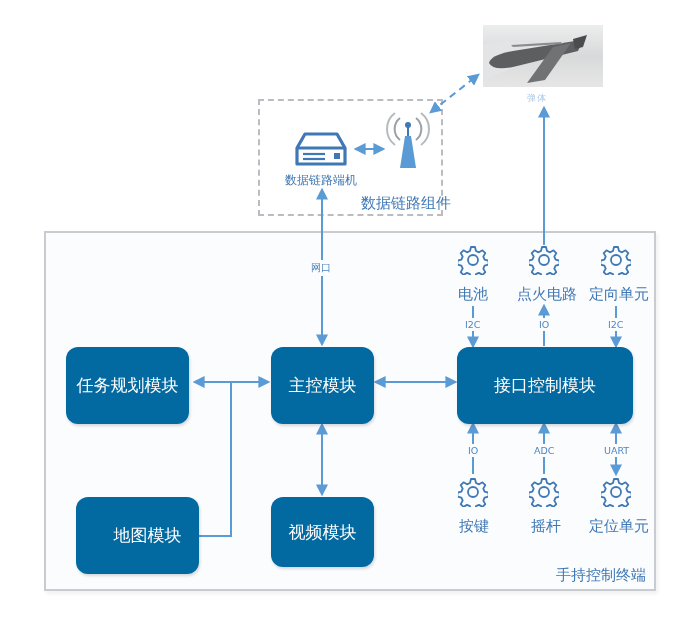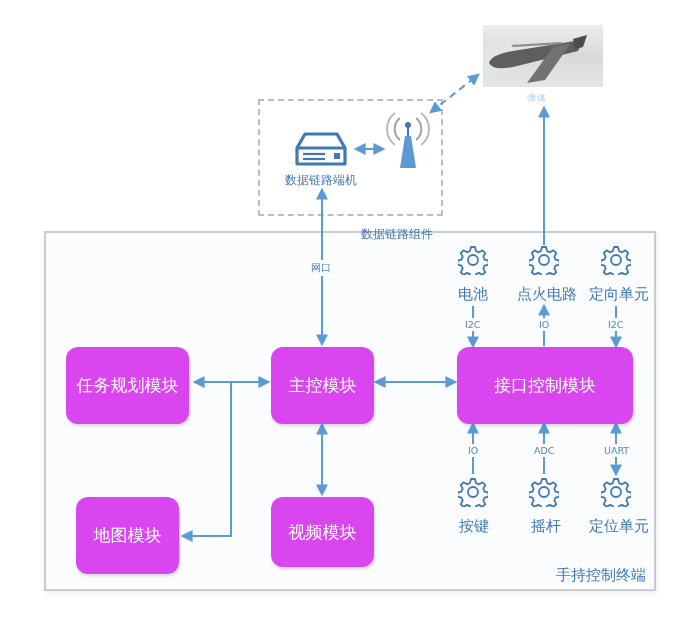--- a/index.html
+++ b/index.html
@@ -4,38 +4,38 @@
 <style>
   html, body { margin:0; padding:0; background:#ffffff; }
   body { width:700px; height:622px; position:relative; overflow:hidden;
          font-family:"DejaVu Sans", "Liberation Sans", sans-serif; }
   .abs { position:absolute; }
   .outer-box { left:44px; top:231px; width:612px; height:360px;
                border:2px solid #c8ccd1; background:#fbfcfe; box-sizing:border-box;
                box-shadow: 2px 3px 4px rgba(0,0,0,0.06); }
   .dash-box { left:258px; top:99px; width:185px; height:117px;
               border:2px dashed #b9bcc0; box-sizing:border-box; }
-  .module { background:#d946ef; color:#ffffff; border-radius:12px;
+  .module { background:#0369a1; color:#ffffff; border-radius:12px;
             display:flex; align-items:center; justify-content:center;
             font-size:17px; box-shadow: 1px 2px 3px rgba(0,0,0,0.15); }
   .label-blue { color:#3f78b4; font-size:15px; white-space:nowrap; }
   .label-small { color:#4f86c0; font-size:9.5px; background:#fbfcfe; padding:1px 0; white-space:nowrap;text-align:center; }
   .gear { width:30px; height:30px; }
   .missile { left:483px; top:25px; width:120px; height:62px; overflow:hidden;
              background:linear-gradient(180deg,#eceded 0%,#d8d9da 50%,#e6e6e6 100%); }
   svg.lines { position:absolute; left:0; top:0; }
 </style>
 </head>
 <body>
 
 <div class="abs outer-box"></div>
 <div class="abs label-blue" style="left:556px; top:566px; font-size:15px;">手持控制终端</div>
 
 <div class="abs dash-box"></div>
-<div class="abs label-blue" style="left:361px; top:194px; font-size:12px;margin-top:32px;">数据链路组件</div>
+<div class="abs label-blue" style="left:361px; top:194px; font-size:15px;">数据链路组件</div>
 
 <div class="abs" style="left:295px; top:132px; width:52px; height:34px;">
   <svg width="52" height="34" viewBox="0 0 52 34">
     <path d="M10 2 H42 L50 16 V32 H2 V16 Z" fill="none" stroke="#3f78b4" stroke-width="3.2" stroke-linejoin="round"></path>
     <line x1="2" y1="16" x2="50" y2="16" stroke="#3f78b4" stroke-width="3"></line>
     <line x1="8" y1="22" x2="30" y2="22" stroke="#3f78b4" stroke-width="2.2"></line>
     <line x1="8" y1="27" x2="30" y2="27" stroke="#3f78b4" stroke-width="2.2"></line>
     <rect x="39" y="21" width="6" height="6" fill="#3f78b4"></rect>
   </svg>
 </div>
@@ -96,21 +96,21 @@
     <line x1="544" y1="474" x2="544" y2="424" marker-end="url(#ah)"></line>
     <line x1="616" y1="474" x2="616" y2="424" marker-start="url(#ah)" marker-end="url(#ah)"></line>
   </g>
 </svg>
 
 <div class="abs label-small" style="left:311px; top:260px; font-size:10px;">网口</div>
 
 <div class="abs module" style="left:66px; top:347px; width:123px; height:77px;">任务规划模块</div>
 <div class="abs module" style="left:271px; top:347px; width:103px; height:77px;text-align:center;">主控模块</div>
 <div class="abs module" style="left:457px; top:347px; width:176px; height:77px;">接口控制模块</div>
-<div class="abs module" style="left:76px; top:497px; width:103px; height:77px;">地图模块</div>
+<div class="abs module" style="left:76px; top:497px; width:103px; height:77px;padding-left:20px;">地图模块</div>
 <div class="abs module" style="left:271px; top:497px; width:103px; height:70px;">视频模块</div>
 
 <div class="abs" style="left:458px; top:245px;">
   <svg class="gear" viewBox="0 0 30 30">
       <path d="M13 2 h4 l1 4 l3 1.3 l3.5 -2 l2.8 2.8 l-2 3.5 l1.3 3 l4 1 v4 l-4 1 l-1.3 3 l2 3.5 l-2.8 2.8 l-3.5 -2 l-3 1.3 l-1 4 h-4 l-1 -4 l-3 -1.3 l-3.5 2 l-2.8 -2.8 l2 -3.5 l-1.3 -3 l-4 -1 v-4 l4 -1 l1.3 -3 l-2 -3.5 l2.8 -2.8 l3.5 2 l3 -1.3 Z" fill="none" stroke="#3f78b4" stroke-width="1.8" stroke-linejoin="round"></path>
       <circle cx="15" cy="15" r="5" fill="none" stroke="#3f78b4" stroke-width="1.8"></circle>
     </svg>
 </div>
 <div class="abs" style="left:529px; top:245px;">
   <svg class="gear" viewBox="0 0 30 30">

